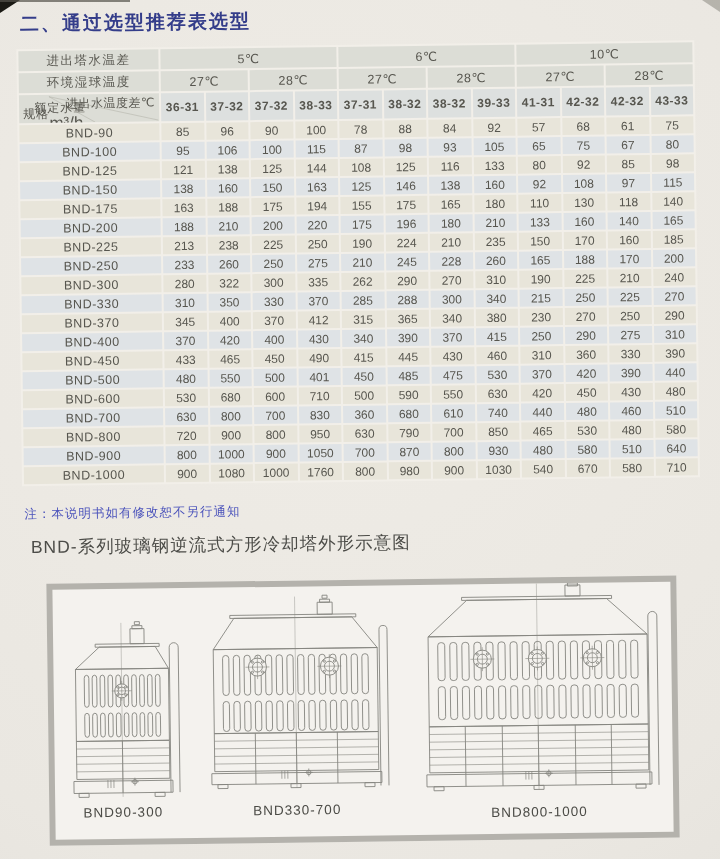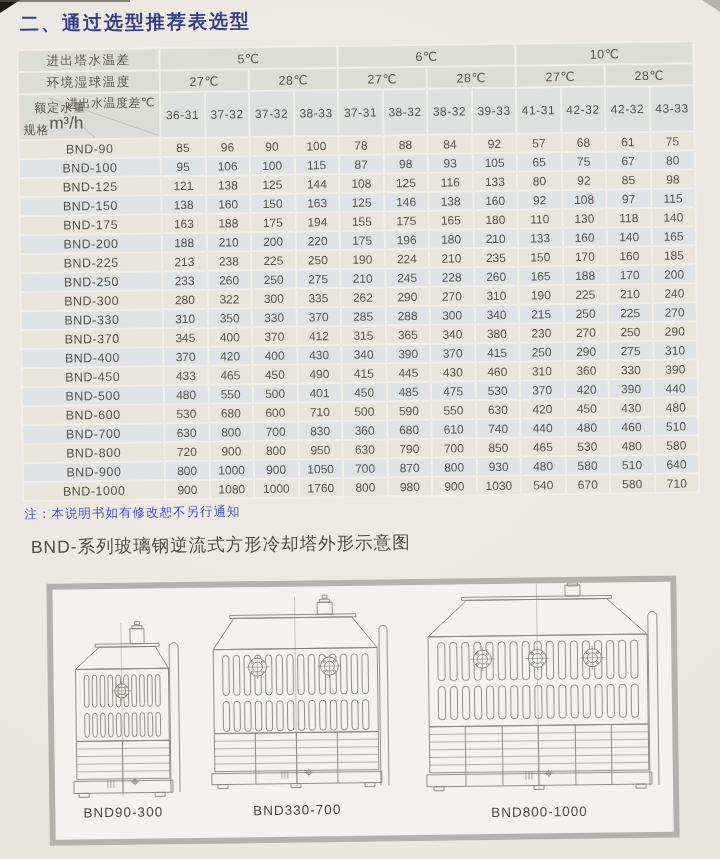--- a/index.html
+++ b/index.html
@@ -19,21 +19,21 @@
   .title{position:absolute;left:26px;top:7px;margin:0;
     font-size:19px;font-weight:600;letter-spacing:2px;color:var(--title,#343d8a);}
 
   table.sel{position:absolute;left:22px;top:45px;width:678px;
     border-collapse:separate;border-spacing:2px;table-layout:fixed;
     background:var(--cell-gap,#f2efe9);}
   table.sel td{text-align:center;padding:0;overflow:hidden;white-space:nowrap;
     color:var(--text,#57564f);}
   td.hl{background:var(--header-bg,#dcddd6);height:20px;font-size:12.5px;letter-spacing:1.5px;}
   td.hc{background:var(--header-bg,#dcddd6);height:20px;font-size:12.5px;letter-spacing:.5px;}
-  td.hr{background:var(--range-bg,#dde0df);height:44px;font-size:12px;letter-spacing:.5px;vertical-align:middle;}
+  td.hr{background:var(--range-bg,#dde0df);height:28px;font-size:12px;letter-spacing:.5px;vertical-align:middle;font-weight:bold;}
   td.cc{background:var(--header-bg,#dcddd6);position:relative;font-size:12px;}
   .ccsvg{position:absolute;inset:0;width:100%;height:100%;}
   .cc span{position:absolute;line-height:1;}
   .cc-tr{top:3px;right:4px;letter-spacing:.5px;}
   .cc-m1{top:7px;left:7px;letter-spacing:1px;margin-left:8px;}
   .cc-m2{top:20px;left:30px;font-size:17px;}
   .cc-bl{bottom:3px;left:4px;letter-spacing:1px;text-align:center;}
   tbody td{height:17px;font-size:12px;}
   tbody td.model{font-size:12.5px;letter-spacing:.5px;}
   tbody tr:nth-child(odd) td{background:var(--row-beige,#e8e5da);}

